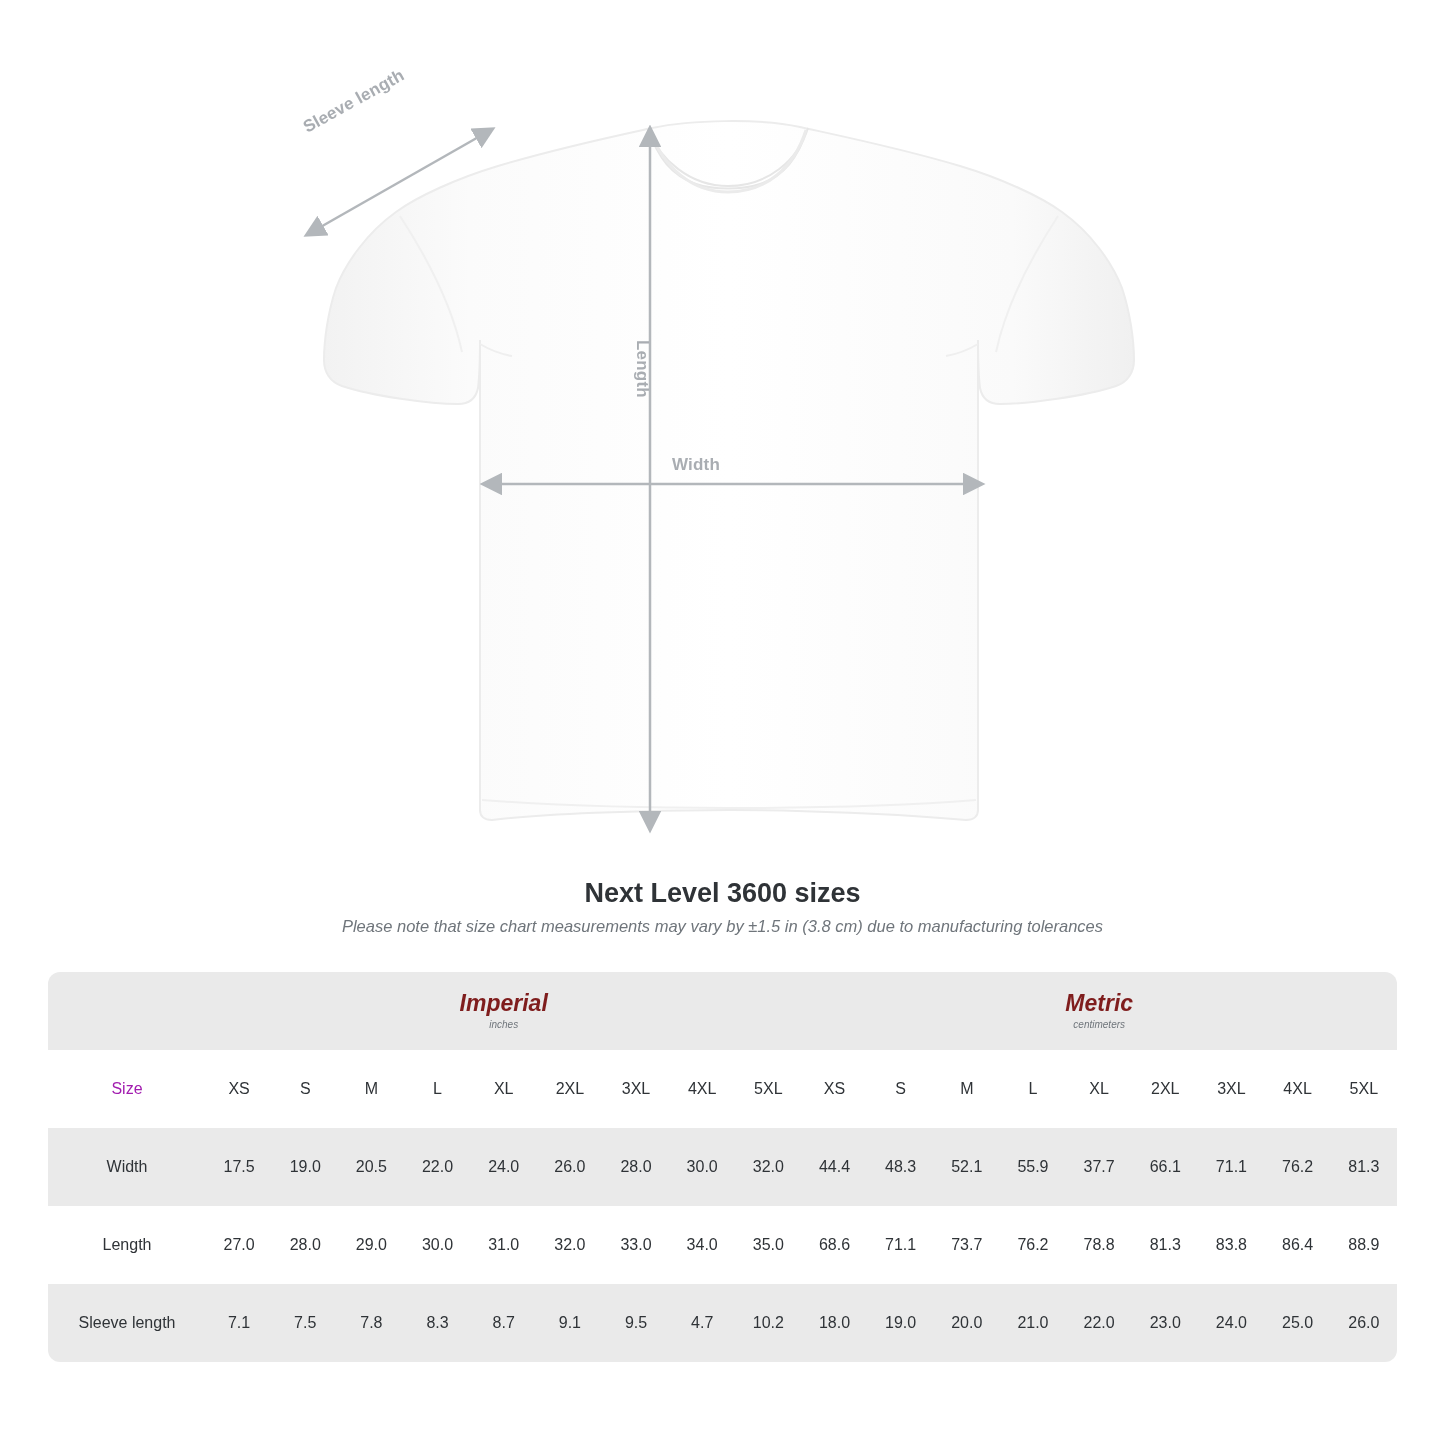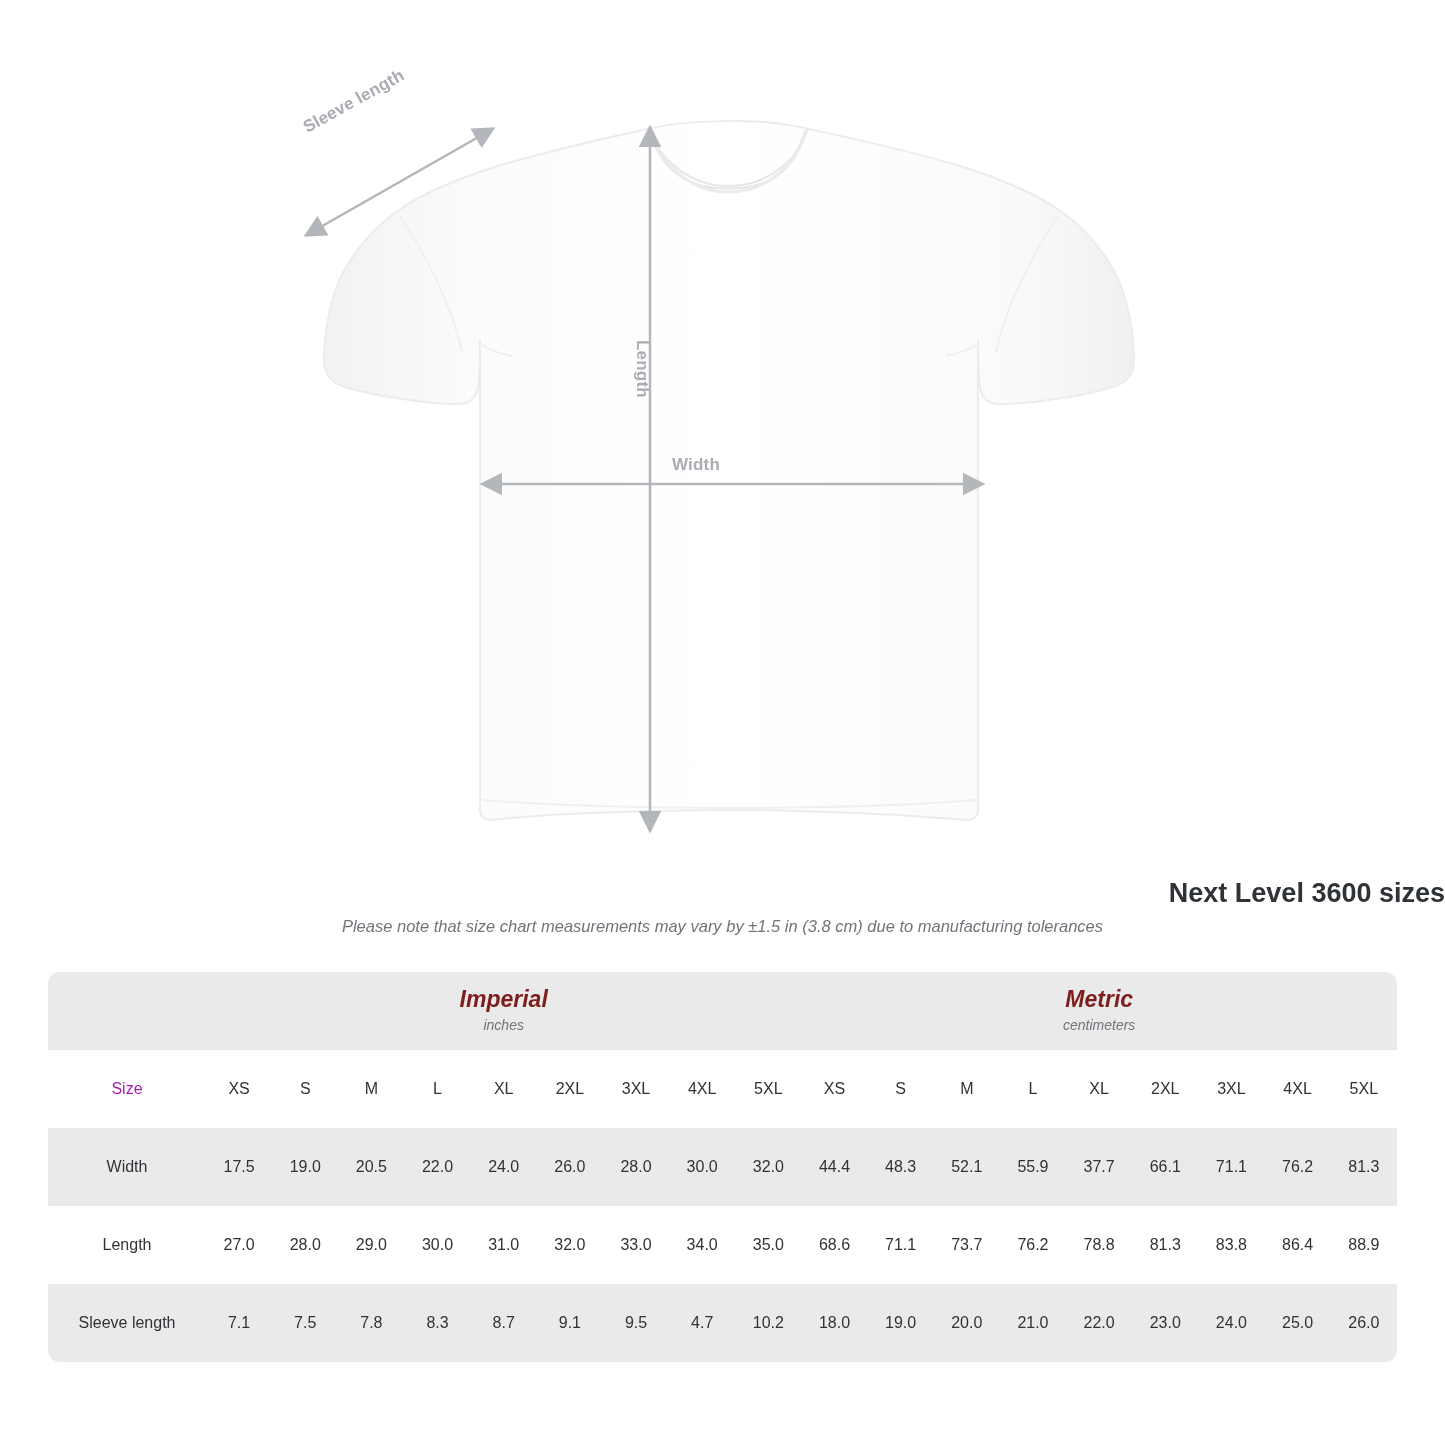--- a/index.html
+++ b/index.html
@@ -42,21 +42,21 @@
     left: 652px; top: 340px;
     transform: rotate(90deg);
     transform-origin: left top;
   }
   .dim-label.width {
     left: 672px; top: 455px;
   }
 
   
   .chart-title {
-    text-align: right;
+    text-align: center;
     font-size: 27px;
     font-weight: bold;
     color: #2f3337;
     margin-top: 18px;
   }
   .chart-note {
     text-align: center;
     font-size: 16.5px;
     font-style: italic;
     color: #6f757b;
@@ -88,21 +88,21 @@
     height: 110px;
   }
   .unit-title {
     font-size: 23px;
     font-style: italic;
     font-weight: bold;
     color: #7f1d1d;
     line-height: 1.25;
   }
   .unit-sub {
-    font-size: 14px;
+    font-size: 10px;
     color: #6f757b;
     font-style: italic;
     line-height: 1.6;
   }
   .hdr-row td { background: #ffffff; font-weight: bold; font-size: 17px; }
   .hdr-row td.rowlabel { color: #a21caf; }
   .hdr-row td.sz { color: #2f3337; }
 
   .band-grey td { background: #eaeaea; }
   .band-white td { background: #ffffff; }

